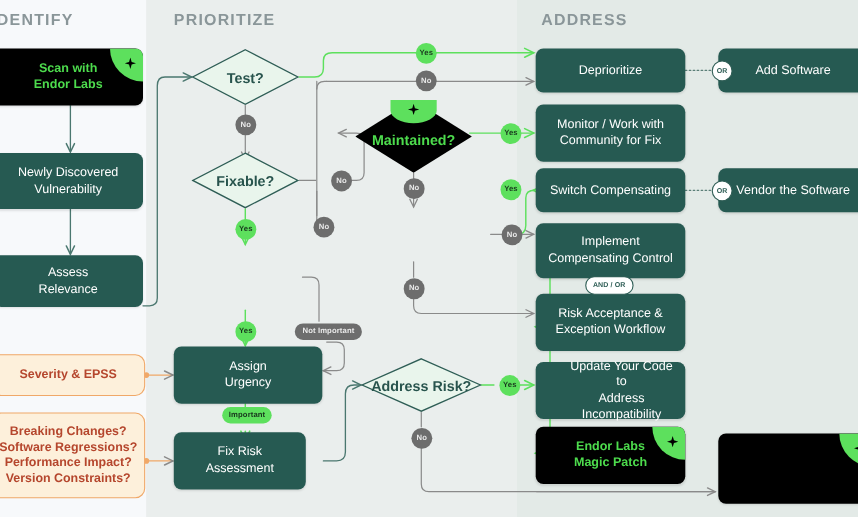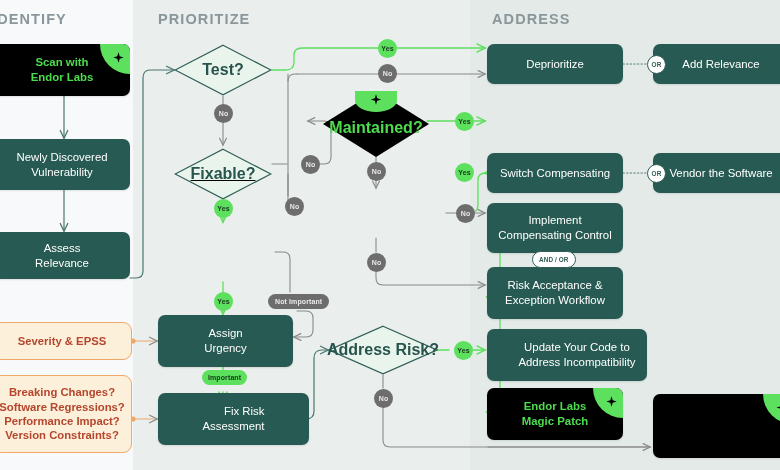--- a/index.html
+++ b/index.html
@@ -64,21 +64,21 @@
   
   .diamond {
     position:absolute;
     display:flex; align-items:center; justify-content:center;
   }
   .diamond .dshape {
     position:absolute; inset:0;
   }
   .diamond .dlabel {
     position:relative; z-index:3;
-    font-size:16px; font-weight:700;
+    font-size:13px; font-weight:700;
     color:#28544d;
     text-align:left;
     white-space:nowrap;
   }
   .diamond.dark .dlabel { color:#4ddc4d; }
 
   
   .spark-corner {
     position:absolute; top:0; right:0;
     width:30px; height:30px;
@@ -244,21 +244,21 @@
     <span>Breaking Changes?<br>Software Regressions?<br>Performance Impact?<br>Version Constraints?</span>
   </div>
 
   <div class="diamond" style="left:174px;top:44px;width:98px;height:52px;">
     <svg class="dshape" viewBox="0 0 98 52">
       <path d="M49,1.2 L96.8,26 L49,50.8 L1.2,26 Z" fill="#e9f5ec" stroke="#2f5e56" stroke-width="1.2"></path>
     </svg>
     <span class="dlabel">Test?</span>
   </div>
 
-  <div class="diamond" style="left:174px;top:148px;width:98px;height:52px;text-decoration:underline;">
+  <div class="diamond" style="left:174px;top:138px;width:98px;height:52px;">
     <svg class="dshape" viewBox="0 0 98 52">
       <path d="M49,1.2 L96.8,26 L49,50.8 L1.2,26 Z" fill="#e9f5ec" stroke="#2f5e56" stroke-width="1.2"></path>
     </svg>
     <span class="dlabel">Fixable?</span>
   </div>
 
 
   <div class="diamond dark" style="left:323px;top:91px;width:106px;height:66px;">
     <svg class="dshape" viewBox="0 0 106 66">
       <path d="M53,0 L106,33 L53,66 L0,33 Z" fill="#000000"></path>
@@ -276,48 +276,51 @@
     <svg class="dshape" viewBox="0 0 110 50">
       <path d="M55,1.2 L108.8,25 L55,48.8 L1.2,25 Z" fill="#e9f5ec" stroke="#2f5e56" stroke-width="1.2"></path>
     </svg>
     <span class="dlabel">Address Risk?</span>
   </div>
 
   <div class="node box" style="left:158px;top:315px;width:135px;height:52px;">
     <span>Assign<br>Urgency</span>
   </div>
 
-  <div class="node box" style="left:158px;top:393px;width:151px;height:52px;text-align:right;">
+  <div class="node box" style="left:158px;top:393px;width:120px;height:52px;">
     <span>Fix Risk<br>Assessment</span>
   </div>
 
   <div class="node box" style="left:487px;top:44px;width:136px;height:40px;text-align:center;">
     <span>Deprioritize</span>
   </div>
   <div class="node box" style="left:653px;top:44px;width:136px;height:40px;">
-    <span>Add Relevance</span>
-  </div>
-
+    <span>Add Software</span>
+  </div>
+
+  <div class="node box" style="left:487px;top:95px;width:136px;height:52px;">
+    <span>Monitor / Work with<br>Community for Fix</span>
+  </div>
 
   <div class="node box" style="left:487px;top:153px;width:136px;height:40px;">
     <span>Switch Compensating</span>
   </div>
   <div class="node box" style="left:653px;top:153px;width:136px;height:40px;">
     <span>Vendor the Software</span>
   </div>
 
   <div class="node box" style="left:487px;top:267px;width:136px;height:52px;">
     <span>Risk Acceptance &amp;<br>Exception Workflow</span>
   </div>
 
   <div class="node box" style="left:487px;top:203px;width:136px;height:50px;">
     <span>Implement<br>Compensating Control</span>
   </div>
 
-  <div class="node box" style="left:487px;top:329px;width:160px;height:52px;padding-left:28px;">
+  <div class="node box" style="left:487px;top:329px;width:136px;height:52px;padding-left:28px;">
     <span>Update Your Code to<br>Address Incompatibility</span>
   </div>
 
   <div class="node box black" style="left:487px;top:388px;width:136px;height:52px;">
     <span class="spark-corner">
       <svg class="star" width="11" height="11" viewBox="0 0 12 12" aria-hidden="true">
         <path d="M6 0.4 L7.3 4.7 L11.6 6 L7.3 7.3 L6 11.6 L4.7 7.3 L0.4 6 L4.7 4.7 Z" fill="#000"></path>
       </svg>
     </span>
     <span style="position:relative;z-index:3;">Endor Labs<br>Magic Patch</span>

